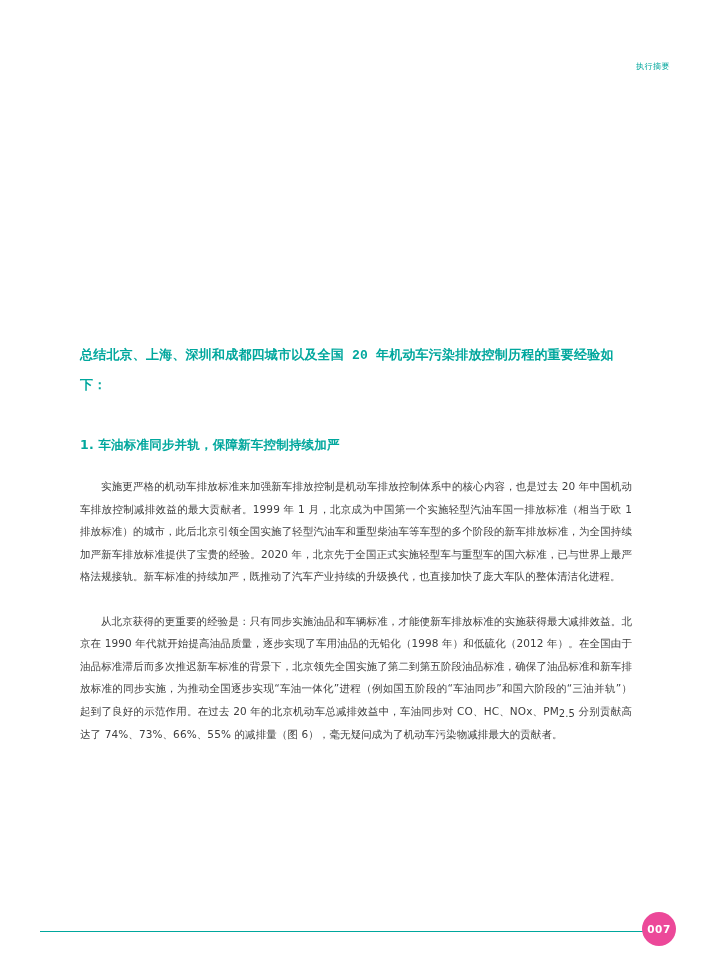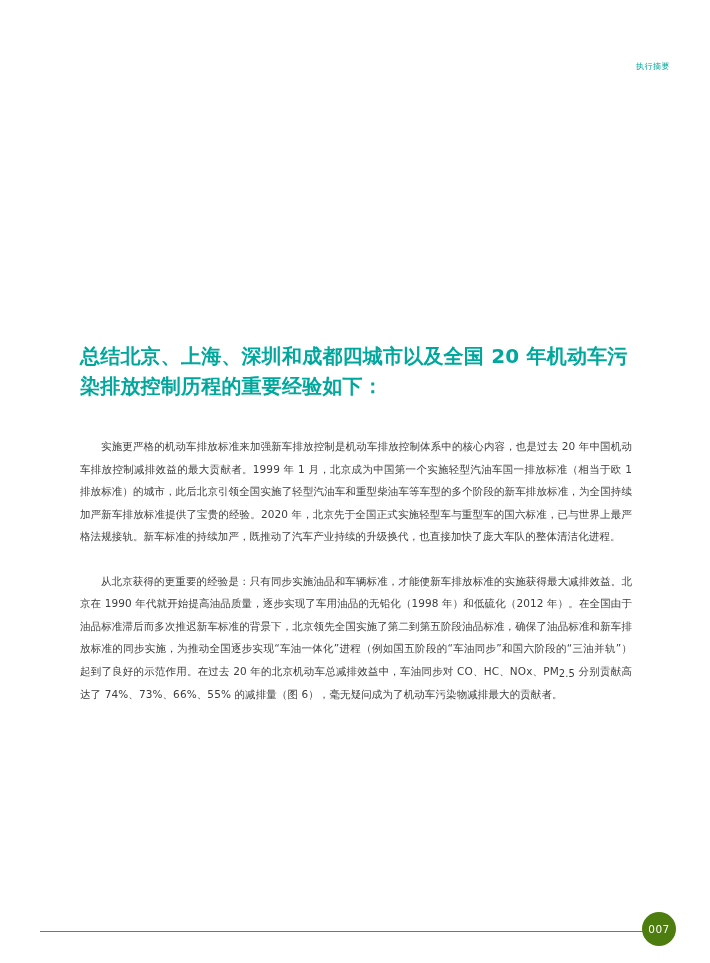--- a/index.html
+++ b/index.html
@@ -38,25 +38,26 @@
   
   .content {
     position: absolute;
     left: 80px;
     top: 325px;
     width: 552px;
   }
 
   .heading {
     color: #00a79d;
-    font-size: 20px;
+    font-size: 13px;
     font-weight: bold;
     line-height: 30px;
     letter-spacing: 0.2px;
     margin: 0 0 34px 0;
+    font-family: Liberation Mono, monospace;
   }
 
   .subheading {
     color: #00a79d;
     font-size: 12.5px;
     font-weight: bold;
     line-height: 20px;
     letter-spacing: 0.2px;
     margin: 0 0 20px 0;
   }
@@ -89,41 +90,42 @@
     background: #00a79d;
   }
 
   .page-badge {
     position: absolute;
     right: 34px;
     bottom: 33px;
     width: 34px;
     height: 34px;
     border-radius: 50%;
-    background: #4d7c0f;
+    background: #ec4899;
     color: #ffffff;
     font-size: 10.5px;
-    font-weight: normal;
+    font-weight: bold;
     display: flex;
     align-items: center;
     justify-content: center;
     letter-spacing: 0.5px;
   }
 </style>
 </head>
 <body>
 
 <div class="page">
 
   <div class="running-head">执行摘要</div>
 
   <div class="content">
 
     <h1 class="heading">总结北京、上海、深圳和成都四城市以及全国 20 年机动车污染排放控制历程的重要经验如下：</h1>
 
+    <h2 class="subheading">1. 车油标准同步并轨，保障新车控制持续加严</h2>
 
     <p class="para">实施更严格的机动车排放标准来加强新车排放控制是机动车排放控制体系中的核心内容，也是过去 20 年中国机动车排放控制减排效益的最大贡献者。1999 年 1 月，北京成为中国第一个实施轻型汽油车国一排放标准（相当于欧 1 排放标准）的城市，此后北京引领全国实施了轻型汽油车和重型柴油车等车型的多个阶段的新车排放标准，为全国持续加严新车排放标准提供了宝贵的经验。2020 年，北京先于全国正式实施轻型车与重型车的国六标准，已与世界上最严格法规接轨。新车标准的持续加严，既推动了汽车产业持续的升级换代，也直接加快了庞大车队的整体清洁化进程。</p>
 
     <p class="para">从北京获得的更重要的经验是：只有同步实施油品和车辆标准，才能使新车排放标准的实施获得最大减排效益。北京在 1990 年代就开始提高油品质量，逐步实现了车用油品的无铅化（1998 年）和低硫化（2012 年）。在全国由于油品标准滞后而多次推迟新车标准的背景下，北京领先全国实施了第二到第五阶段油品标准，确保了油品标准和新车排放标准的同步实施，为推动全国逐步实现“车油一体化”进程（例如国五阶段的“车油同步”和国六阶段的“三油并轨”）起到了良好的示范作用。在过去 20 年的北京机动车总减排效益中，车油同步对 CO、HC、NOx、PM<sub>2.5</sub> 分别贡献高达了 74%、73%、66%、55% 的减排量（图 6），毫无疑问成为了机动车污染物减排最大的贡献者。</p>
 
   </div>
 
   <div class="footer-rule"></div>
 
   <div class="page-badge">007</div>

